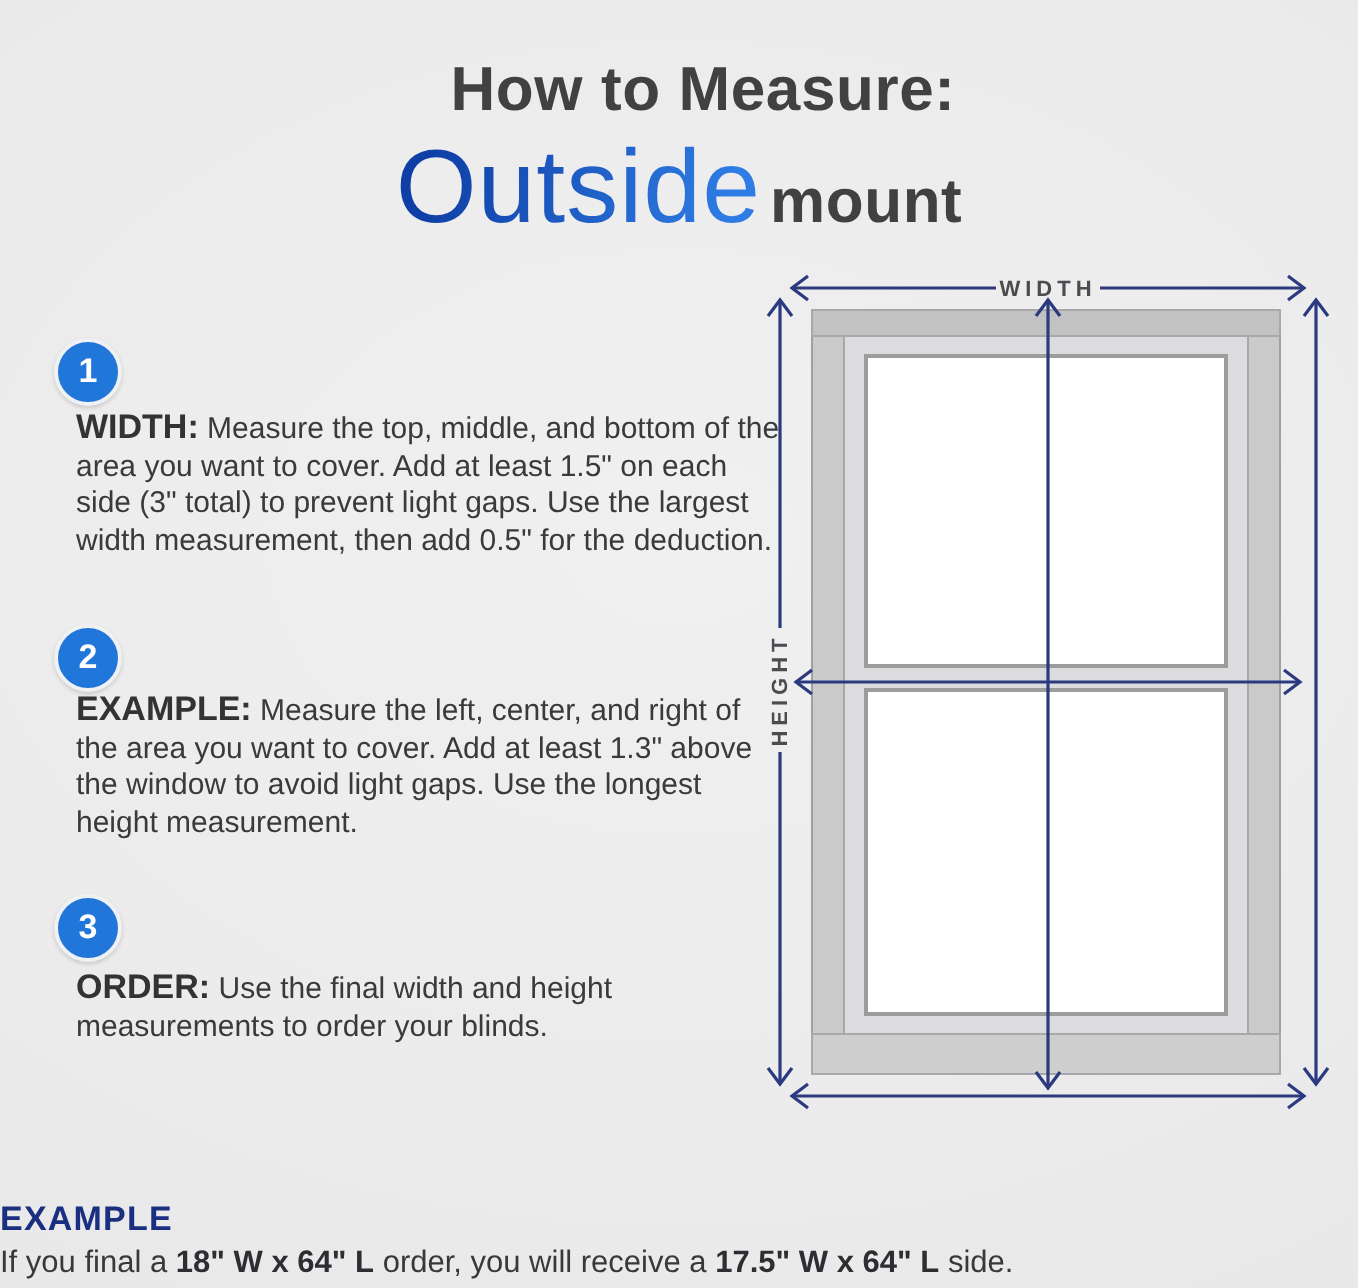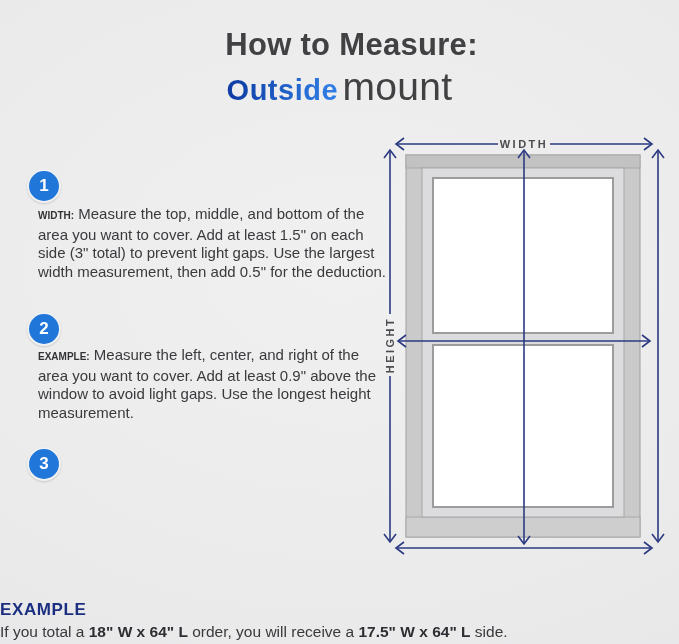--- a/index.html
+++ b/index.html
@@ -14,43 +14,43 @@
   
   .title-block{
     position:absolute;top:28px;left:0;width:100%;
     text-align:center;line-height:1.12;
   }
   .title-line1{
     font-size:31px;font-weight:700;color:#414144;letter-spacing:.3px;padding-left:24px;
   }
   .title-line2{margin-top:2px;}
   .title-highlight{
-    font-size:29px;font-weight:700;letter-spacing:.5px;
+    font-size:52px;font-weight:400;letter-spacing:.5px;
     color:#1d5ed8;
     background:linear-gradient(100deg,#0f3fa6 10%,#2e7ce4 90%);
     -webkit-background-clip:text;background-clip:text;
     -webkit-text-fill-color:transparent;
   }
   .title-suffix{
-    font-size:39px;font-weight:400;color:#414144;letter-spacing:.3px;
+    font-size:31px;font-weight:700;color:#414144;letter-spacing:.3px;
   }
 
   
   .step-circle{
     position:absolute;left:27px;width:30px;height:30px;border-radius:50%;
     background:#2176d9;border:2px solid #f0f1f3;box-sizing:content-box;
     color:#ffffff;font-size:17px;font-weight:700;
     display:flex;align-items:center;justify-content:center;
     box-shadow:0 1px 2px rgba(0,0,0,.15);
   }
   .step-text{
     position:absolute;left:38px;width:352px;
     font-size:15px;line-height:18.6px;color:#3a3a3d;margin:0;
   }
-  .step-text b{font-weight:700;color:#333336;font-size:10px;}
+  .step-text b{font-weight:700;color:#333336;font-size:17px;}
   #step1-circle{top:169px;} #step1-text{top:205px;}
   #step2-circle{top:312px;} #step2-text{top:346px;}
   #step3-circle{top:447px;} #step3-text{top:485px;}
 
   
   .diagram{position:absolute;left:378px;top:132px;}
   .measure{stroke:#2b3a80;stroke-width:1.6;fill:none;}
   .measure-label{
     font-family:"Liberation Sans", sans-serif;
     font-size:11px;font-weight:700;letter-spacing:2.5px;fill:#4c4c50;
@@ -75,23 +75,24 @@
 
   <header class="title-block">
     <div class="title-line1">How to Measure:</div>
     <div class="title-line2"><span class="title-highlight">Outside</span> <span class="title-suffix">mount</span></div>
   </header>
 
   <div class="step-circle" id="step1-circle">1</div>
   <p class="step-text" id="step1-text"><b>WIDTH:</b> <span>Measure the top, middle, and bottom of the area you want to cover. Add at least 1.5" on each side (3" total) to prevent light gaps. Use the largest width measurement, then add 0.5" for the deduction.</span></p>
 
   <div class="step-circle" id="step2-circle">2</div>
-  <p class="step-text" id="step2-text"><b>EXAMPLE:</b> <span>Measure the left, center, and right of the area you want to cover. Add at least 0.9" above the window to avoid light gaps. Use the longest height measurement.</span></p>
+  <p class="step-text" id="step2-text"><b>EXAMPLE:</b> <span>Measure the left, center, and right of the area you want to cover. Add at least 1.3" above the window to avoid light gaps. Use the longest height measurement.</span></p>
 
   <div class="step-circle" id="step3-circle">3</div>
+  <p class="step-text" id="step3-text"><b>ORDER:</b> <span>Use the final width and height measurements to order your blinds.</span></p>
 
   <svg class="diagram" width="292" height="428" viewBox="0 0 292 428">
 
     <g>
       <rect x="28" y="23" width="234" height="382" fill="#cacaca" stroke="#a0a0a0" stroke-width="1"></rect>
       <rect x="28" y="23" width="234" height="13" fill="#c2c2c2" stroke="#a8a8a8" stroke-width="1"></rect>
       <rect x="28" y="385" width="234" height="20" fill="#cecece" stroke="#a8a8a8" stroke-width="1"></rect>
       <rect x="44" y="36" width="202" height="349" fill="#dcdcde" stroke="#a8a8a8" stroke-width="1"></rect>
       <rect x="55" y="46" width="180" height="155" fill="#ffffff" stroke="#9c9c9c" stroke-width="2"></rect>
       <rect x="55" y="213" width="180" height="162" fill="#ffffff" stroke="#9c9c9c" stroke-width="2"></rect>
@@ -121,16 +122,16 @@
       <path class="measure" d="M274 402 L280 410 L286 402"></path>
       <path class="measure" d="M20 209 H272"></path>
       <path class="measure" d="M28 203 L20 209 L28 215"></path>
       <path class="measure" d="M264 203 L272 209 L264 215"></path>
       <text class="measure-label" x="12" y="213" dy="3.5" text-anchor="middle" transform="rotate(-90 12 213)">HEIGHT</text>
     </g>
   </svg>
 
   <footer class="example">
     <div class="example-heading">EXAMPLE</div>
-    <div class="example-sentence"><span>If you total a </span><b>18" W x 64" L</b><span> order, you will receive a </span><b>17.5" W x 64" L</b><span> side.</span></div>
+    <div class="example-sentence"><span>If you final a </span><b>18" W x 64" L</b><span> order, you will receive a </span><b>17.5" W x 64" L</b><span> side.</span></div>
   </footer>
 
 </div>
 
 </body></html>

